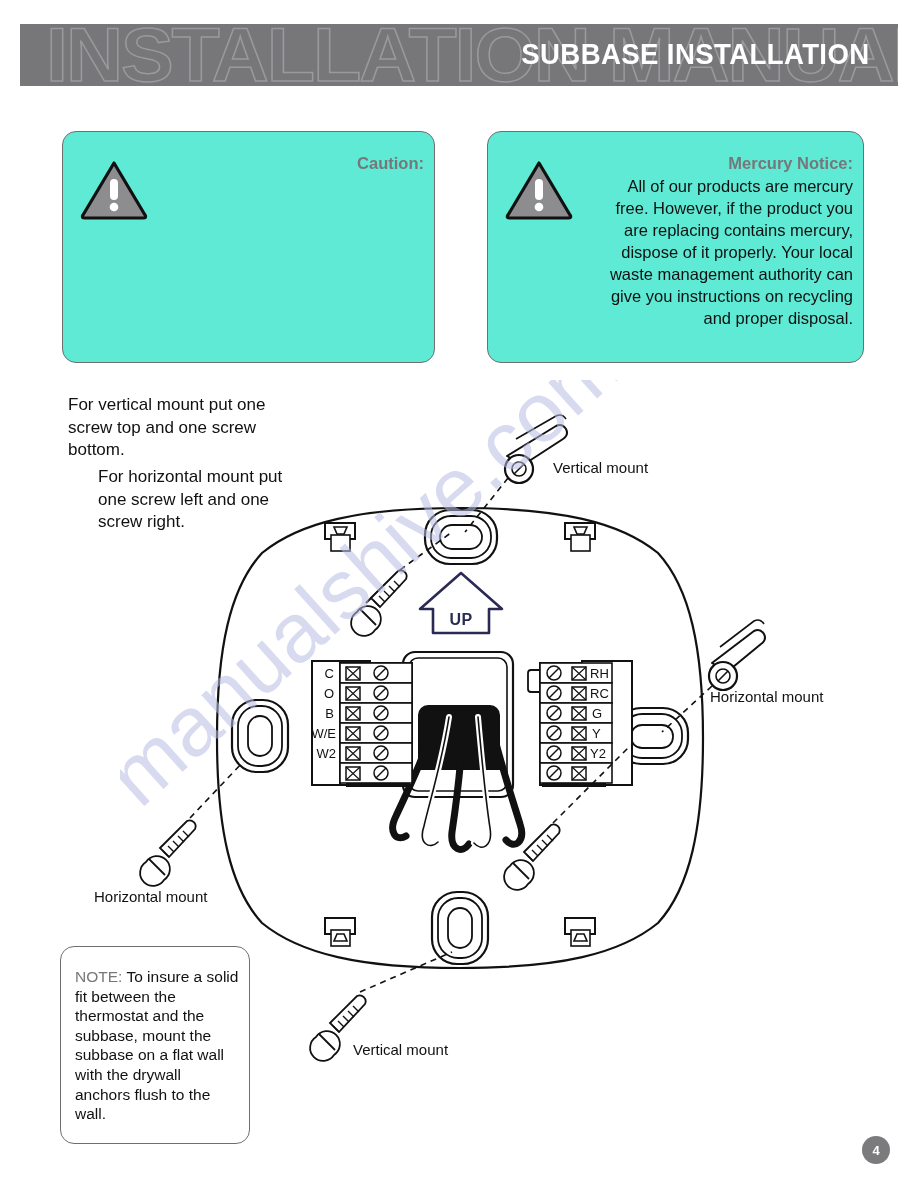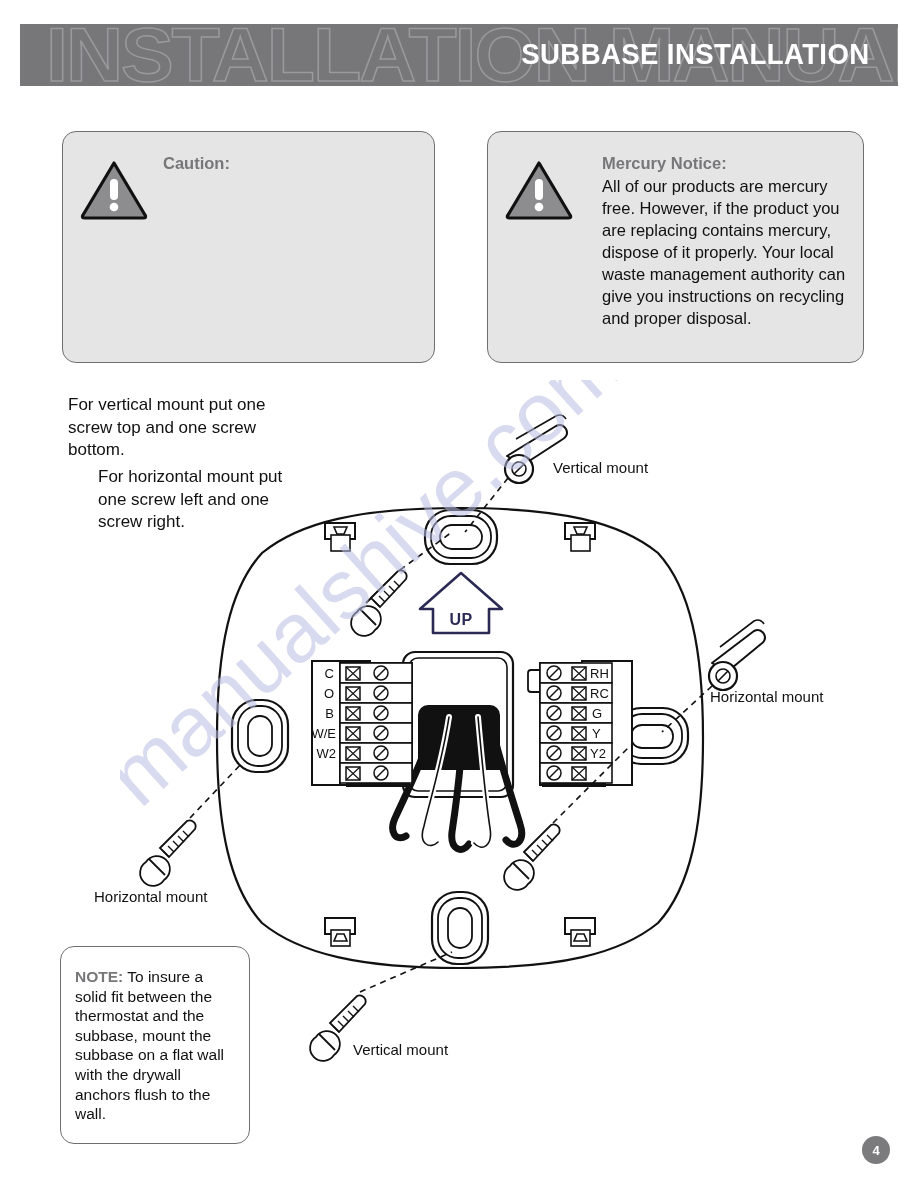--- a/index.html
+++ b/index.html
@@ -47,22 +47,23 @@
     transform: scaleX(0.92);
     transform-origin: right top;
     white-space: nowrap;
   }
 
   
   .callout {
     position: absolute;
     border: 1.4px solid #6f6f72;
     border-radius: 14px;
-    background: #e5e5e5;
+    background: #5eead4;
     box-sizing: border-box;
+    text-align: right;
   }
   #caution-box { left: 62px;  top: 131px; width: 373px; height: 232px; }
   #mercury-box { left: 487px; top: 131px; width: 377px; height: 232px; }
 
   .warn-triangle {
     position: absolute;
     left: 16px; top: 27px;
     width: 70px; height: 62px;
   }
   .callout-body {
@@ -105,21 +106,21 @@
     background: #fff;
     box-sizing: border-box;
     padding: 20px 10px 0 14px;
   }
   #note-text {
     font-size: 15.5px;
     line-height: 19.6px;
     color: #111;
   }
   #note-label {
-    font-weight: bold;
+    font-weight: normal;
     color: #77777a;
   }
 
   
   .diag-label {
     position: absolute;
     font-size: 15px;
     color: #111;
     white-space: nowrap;
   }

